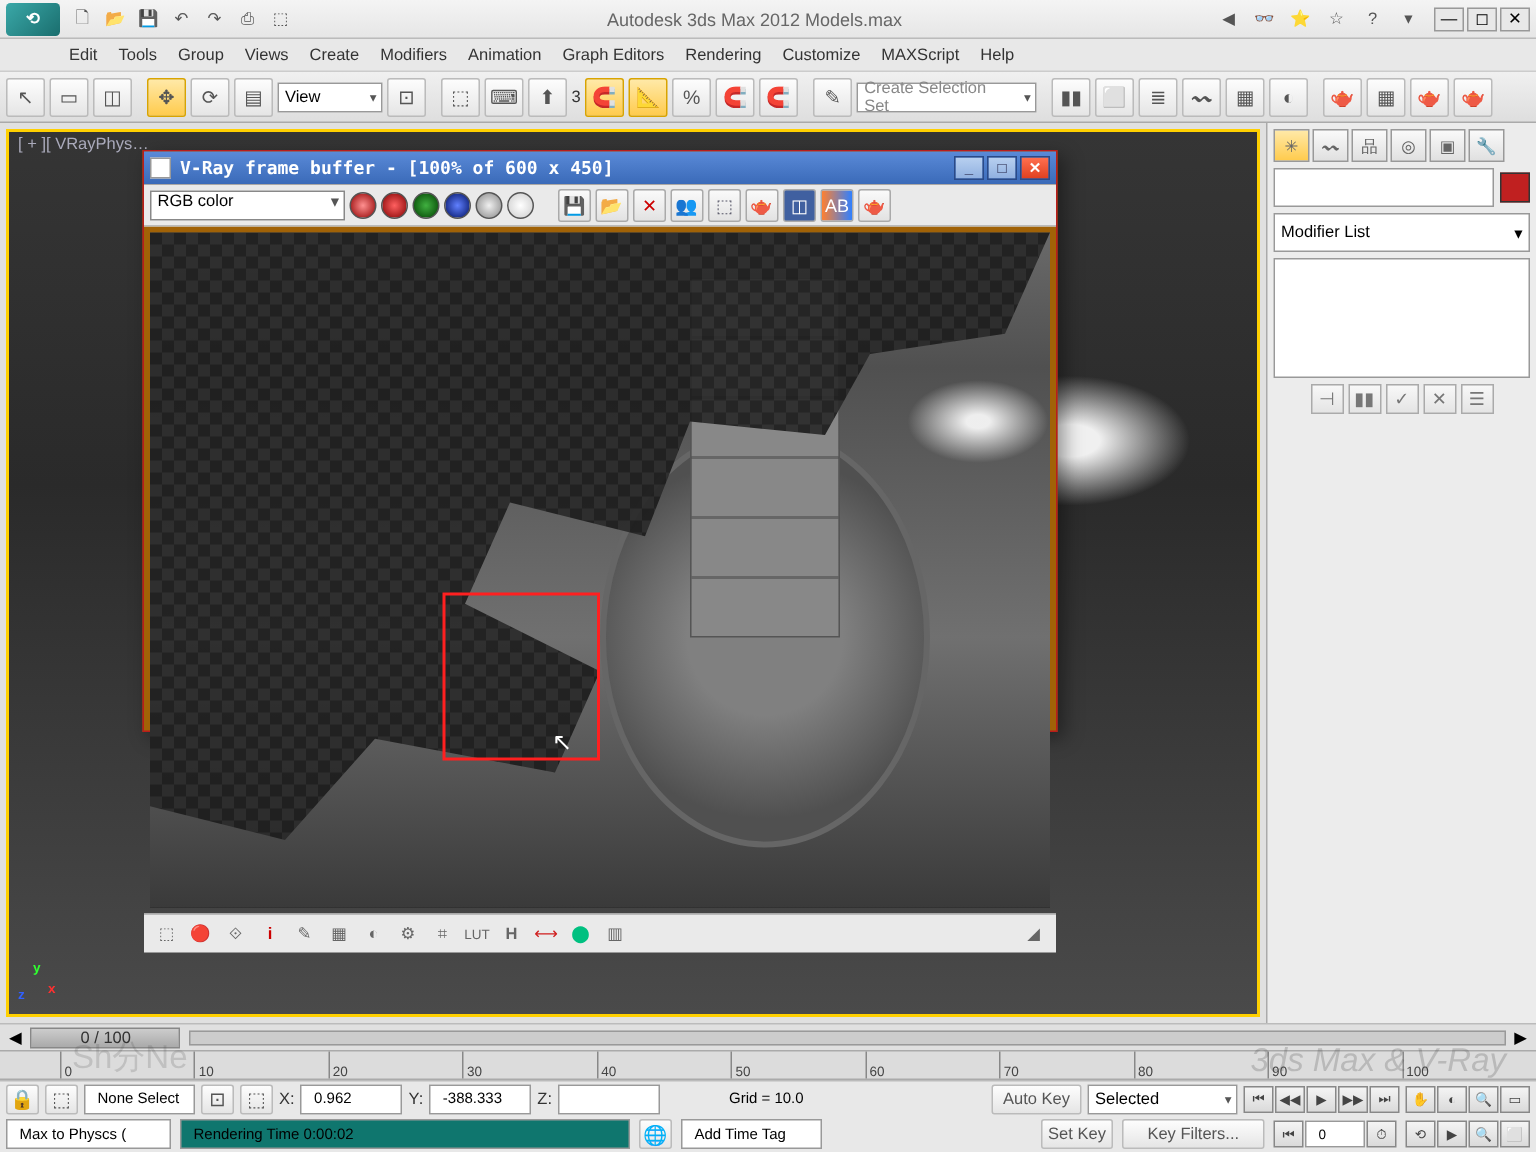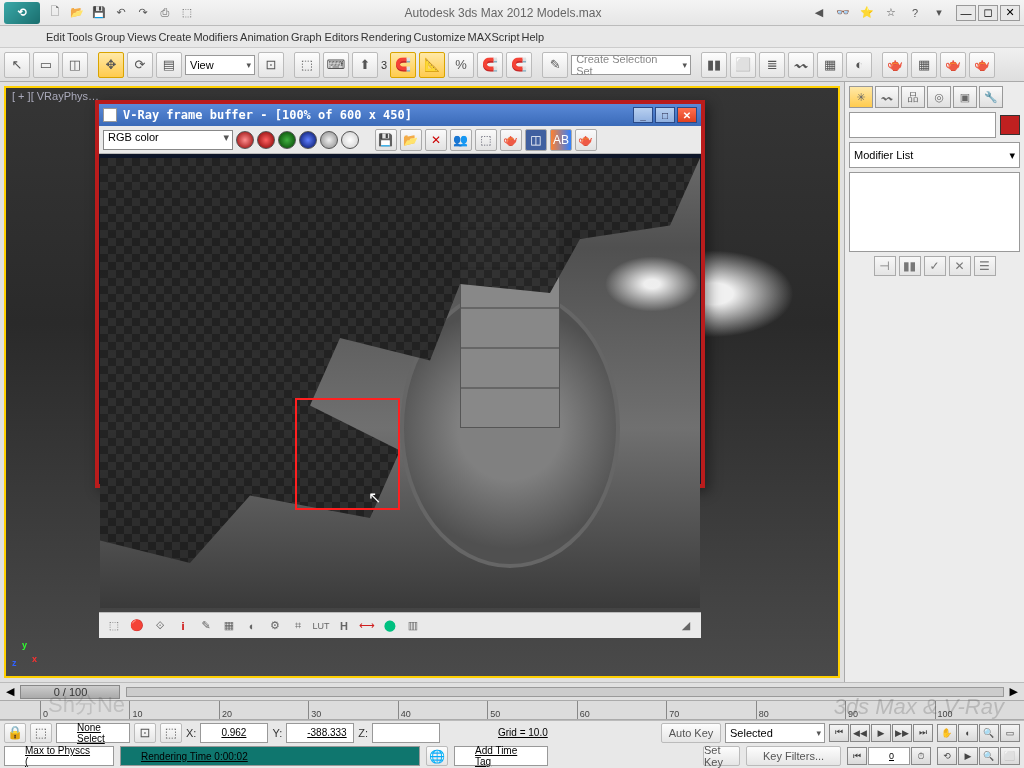--- a/index.html
+++ b/index.html
@@ -9,21 +9,21 @@
 .titlebar { height: 26px; background: linear-gradient(#f4f4f4,#e6e6e6); display: flex; align-items: center; padding: 0 4px; border-bottom: 1px solid #bbb; }
 .app-logo { width: 36px; height: 22px; background: linear-gradient(135deg,#3aa8a8,#1a6e6e); border-radius: 3px; margin-right: 6px; display:flex;align-items:center;justify-content:center;color:#fff;font-weight:bold; }
 .title-icons { display:flex; gap:4px; }
 .title-icon { width:18px; height:18px; display:flex; align-items:center; justify-content:center; color:#555; cursor:pointer; }
 .title-text { flex:1; text-align:center; color:#666; font-size:12px; }
 .title-right { display:flex; gap:6px; align-items:center; }
 .win-btns { display:flex; gap:2px; margin-left:8px; }
 .win-btn { width:20px; height:16px; border:1px solid #999; background:#e8e8e8; display:flex;align-items:center;justify-content:center; cursor:pointer; }
 
 
-.menubar { height: 22px; background: #e8e8e8; display:flex; align-items:center; padding-left: 46px; gap: 2px; border-bottom:1px solid #ccc; }
+.menubar { height: 22px; background: #e8e8e8; display:flex; align-items:center; padding-left: 46px; gap: 14px; border-bottom:1px solid #ccc; }
 .menu-item { color:#333; cursor:pointer; }
 
 
 .toolbar { height: 34px; background: linear-gradient(#f0f0f0,#dedede); display:flex; align-items:center; padding: 0 4px; gap:3px; border-bottom:1px solid #aaa; }
 .tb-btn { width:26px; height:26px; border:1px solid #bbb; background:linear-gradient(#fdfdfd,#e5e5e5); border-radius:2px; display:flex;align-items:center;justify-content:center; cursor:pointer; color:#555; font-size:13px; }
 .tb-btn.active { background:linear-gradient(#ffe9a8,#ffcb4d); border-color:#d9a400; }
 .tb-sep { width:4px; }
 .tb-dropdown { height:20px; border:1px solid #999; background:#fff; padding:0 16px 0 4px; display:flex;align-items:center; position:relative; cursor:pointer; }
 .tb-dropdown::after { content:"▾"; position:absolute; right:3px; font-size:9px; color:#555; }
 
@@ -42,21 +42,21 @@
 .cmd-tab { width:24px; height:22px; border:1px solid #999; background:linear-gradient(#fafafa,#e0e0e0); display:flex;align-items:center;justify-content:center; cursor:pointer; color:#666; }
 .cmd-tab.active { background:linear-gradient(#ffe9a8,#ffcb4d); }
 .cmd-field { height:22px; border:1px solid #999; background:#fff; display:flex; align-items:center; padding:12px 4px; }
 .cmd-color { width:20px; height:20px; background:#c02020; border:1px solid #333; }
 .cmd-row { display:flex; gap:4px; align-items:center; }
 .cmd-list { height:80px; border:1px solid #999; background:#fff; }
 .cmd-btnrow { display:flex; gap:3px; justify-content:center; }
 .cmd-smbtn { width:22px; height:20px; border:1px solid #aaa; background:linear-gradient(#f8f8f8,#e4e4e4); display:flex;align-items:center;justify-content:center; cursor:pointer; color:#777; font-size:12px; }
 
 
-.vfb { position:absolute; left:95px; top:100px; width:610px; height:388px; background:#0f172a; border:4px solid #b91c1c; box-shadow:4px 4px 12px rgba(0,0,0,0.4); }
+.vfb { position:absolute; left:95px; top:100px; width:610px; height:388px; background:#a16207; border:1px solid #b91c1c; box-shadow:4px 4px 12px rgba(0,0,0,0.4); }
 .vfb-title { height:22px; background:linear-gradient(#5a8ad8,#3a6ab8); display:flex; align-items:center; padding:0 4px; color:#fff; font-weight:bold; }
 .vfb-title-icon { width:14px; height:14px; background:#fff; margin-right:6px; border:1px solid #999; }
 .vfb-title-text { flex:1; font-family: monospace; font-size:12px; }
 .vfb-winbtns { display:flex; gap:2px; }
 .vfb-winbtn { width:20px; height:16px; border:1px solid #2a4a88; background:linear-gradient(#b8d0f0,#90b0e0); display:flex;align-items:center;justify-content:center; cursor:pointer; font-size:10px; color:#224; }
 .vfb-winbtn.close { background:linear-gradient(#ff7050,#e04020); color:#fff; }
 .vfb-toolbar { height:28px; background:#eaeaea; display:flex; align-items:center; padding:0 4px; gap:3px; border-bottom:1px solid #bbb; }
 .vfb-dd { width:130px; height:20px; border:1px solid #888; background:#fff; display:flex;align-items:flex-start; padding:0 4px; position:relative; cursor:pointer; }
 .vfb-dd::after { content:"▾"; position:absolute; right:3px; color:#555; }
 .vfb-ch { width:18px; height:18px; border-radius:50%; border:1px solid #555; cursor:pointer; }
@@ -77,21 +77,21 @@
 .vfb-bbtn { width:18px; height:18px; display:flex;align-items:center;justify-content:center; cursor:pointer; color:#666; font-size:11px; }
 
 
 .timeline-area { position:absolute; left:0; right:0; bottom:0; height:86px; background:#e0e0e0; }
 .slider-row { height:18px; display:flex; align-items:center; padding:0 6px; gap:6px; border-top:1px solid #bbb; }
 .time-slider { flex:0 0 100px; height:14px; background:linear-gradient(#ccc,#aaa); border:1px solid #888; display:flex;align-items:center;justify-content:center; font-size:9px; color:#333; }
 .slider-track { flex:1; height:10px; background:#ccc; border:1px solid #999; }
 .ruler { height:20px; background:#dcdcdc; display:flex; border-top:1px solid #aaa; border-bottom:1px solid #aaa; padding-left:40px; }
 .ruler-tick { flex:1; border-left:1px solid #888; font-size:9px; color:#444; padding-left:2px; display:flex; align-items:flex-end; }
 .status-row { height:24px; display:flex; align-items:center; gap:4px; padding:2px 4px; background:#e8e8e8; border-top:1px solid #bbb; }
-.status-field { height:20px; border:1px solid #999; background:#fff; padding:0 20px; display:flex;align-items:center; font-size:10px;text-decoration:underline; }
+.status-field { height:20px; border:1px solid #999; background:#fff; padding:0 8px; display:flex;align-items:center; font-size:10px; }
 .coord-label { font-size:11px; color:#333; }
 .status-row2 { height:24px; display:flex; align-items:center; gap:6px; padding:2px 4px; background:#e8e8e8; }
 .nav-btns { display:flex; gap:1px; }
 .nav-btn { width:20px; height:18px; border:1px solid #888; background:linear-gradient(#f4f4f4,#dadada); display:flex;align-items:center;justify-content:center; cursor:pointer; font-size:9px; color:#444; }
 .watermark { position:absolute; right:20px; bottom:48px; font-size:22px; color:rgba(80,80,80,0.25); pointer-events:none; font-style:italic; }
 .watermark2 { position:absolute; left:48px; bottom:48px; font-size:22px; color:rgba(80,80,80,0.2); pointer-events:none; }
 </style>
 </head>
 <body>
 
@@ -332,21 +332,21 @@
       <div class="nav-btn">🔍</div>
       <div class="nav-btn">▭</div>
     </div>
   </div>
   <div class="status-row2">
     <div class="status-field" style="width:110px">Max to Physcs (</div>
     <div class="status-field" style="width:300px;background:#0f766e">Rendering Time  0:00:02</div>
     <div class="tb-btn" style="width:22px;height:20px">🌐</div>
     <div class="status-field" style="width:94px">Add Time Tag</div>
     <div style="flex:1"></div>
-    <div class="tb-btn" style="width:37px;height:20px;font-size:10px">
+    <div class="tb-btn" style="width:48px;height:20px;font-size:10px">
         <span>Set Key</span>
       </div>
     <div class="tb-btn" style="width:95px;height:20px;font-size:10px">
         <span>Key Filters...</span>
       </div>
     <div class="nav-btns">
       <div class="nav-btn">⏮</div>
       <div class="status-field" style="width:40px;height:18px;font-size:9px">0</div>
       <div class="nav-btn">⏱</div>
     </div>

